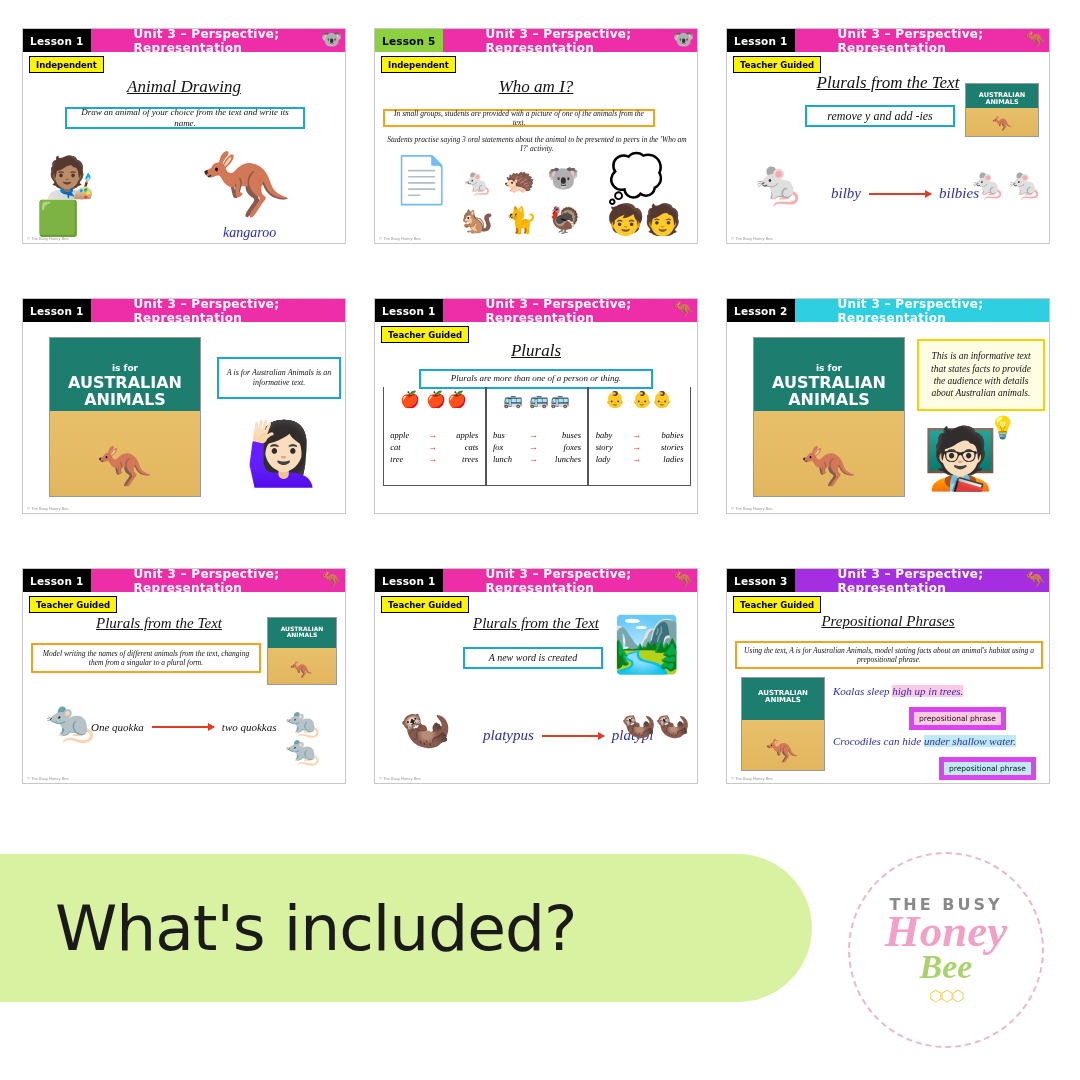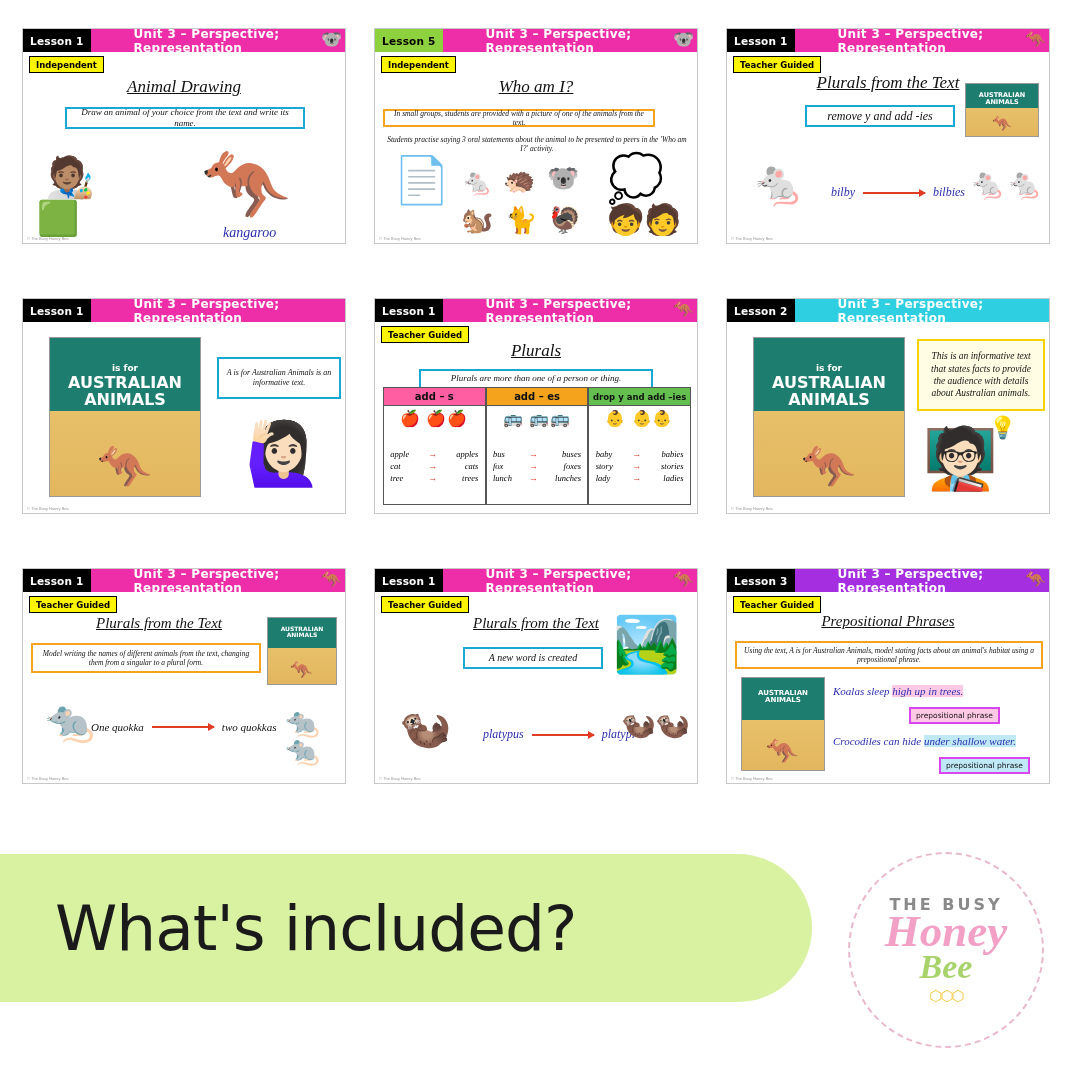--- a/index.html
+++ b/index.html
@@ -130,21 +130,21 @@
   }
   .parrow { color: #e23b24; font-size: 9px; }
 
   
   .wordrow {
     position: absolute;
     display: flex; align-items: center;
     font-family: "Liberation Serif", serif;
     font-style: italic;
     color: #2b2fb0;
-    font-size: 12px;
+    font-size: 15px;
   }
   .arrow-long {
     display: inline-block;
     width: 62px; height: 2px; background: #e23b24;
     margin: 0 8px; position: relative;
   }
   .arrow-long::after {
     content: ""; position: absolute; right: -1px; top: -3px;
     border-left: 7px solid #e23b24;
     border-top: 4px solid transparent;
@@ -183,21 +183,21 @@
   .pp-sent {
     position: absolute;
     font-family: "Liberation Serif", serif; font-style: italic;
     font-size: 11px; color: #2b2fb0;
   }
   .pp-hl-pink { background: #ffc9e6; }
   .pp-hl-blue { background: #bfe9f7; }
   .pp-label {
     position: absolute;
     font-size: 7.5px; color: #111; padding: 2px 5px;
-    border: 2px solid #d946ef;
+    border: 5px solid #d946ef;
     font-family: "DejaVu Sans", sans-serif;
   }
   .pp-label.pink { background: #ffc9e6; }
   .pp-label.blue { background: #bfe9f7; }
 
   
   .art { position: absolute; line-height: 1; }
 
   .footnote {
     position: absolute; left: 4px; bottom: 2px;
@@ -346,25 +346,20 @@
         <div class="unit">
           <span>Unit 3 – Perspective; Representation</span>
           <span class="deco">🦘</span>
         </div>
       </div>
       <div class="tag guided">Teacher Guided</div>
       <div class="stitle" style="top:42px">Plurals</div>
       <div class="ibox" style="left:44px; top:70px; width:234px; height:20px; font-size:9px;">Plurals are more than one of a person or thing.</div>
 
       <div class="ptable">
-        <div class="prow">
-          <div class="pcell c1">add – s</div>
-          <div class="pcell c2">add – es</div>
-          <div class="pcell c3" style="font-size:8.5px">drop y and add –ies</div>
-        </div>
         <div class="pbody">
           <div class="pcol">
             <div class="picons">🍎 🍎🍎</div>
             <div class="pwordrow">
               <span>apple</span>
               <span class="parrow">→</span>
               <span>apples</span>
             </div>
             <div class="pwordrow">
               <span>cat</span>

